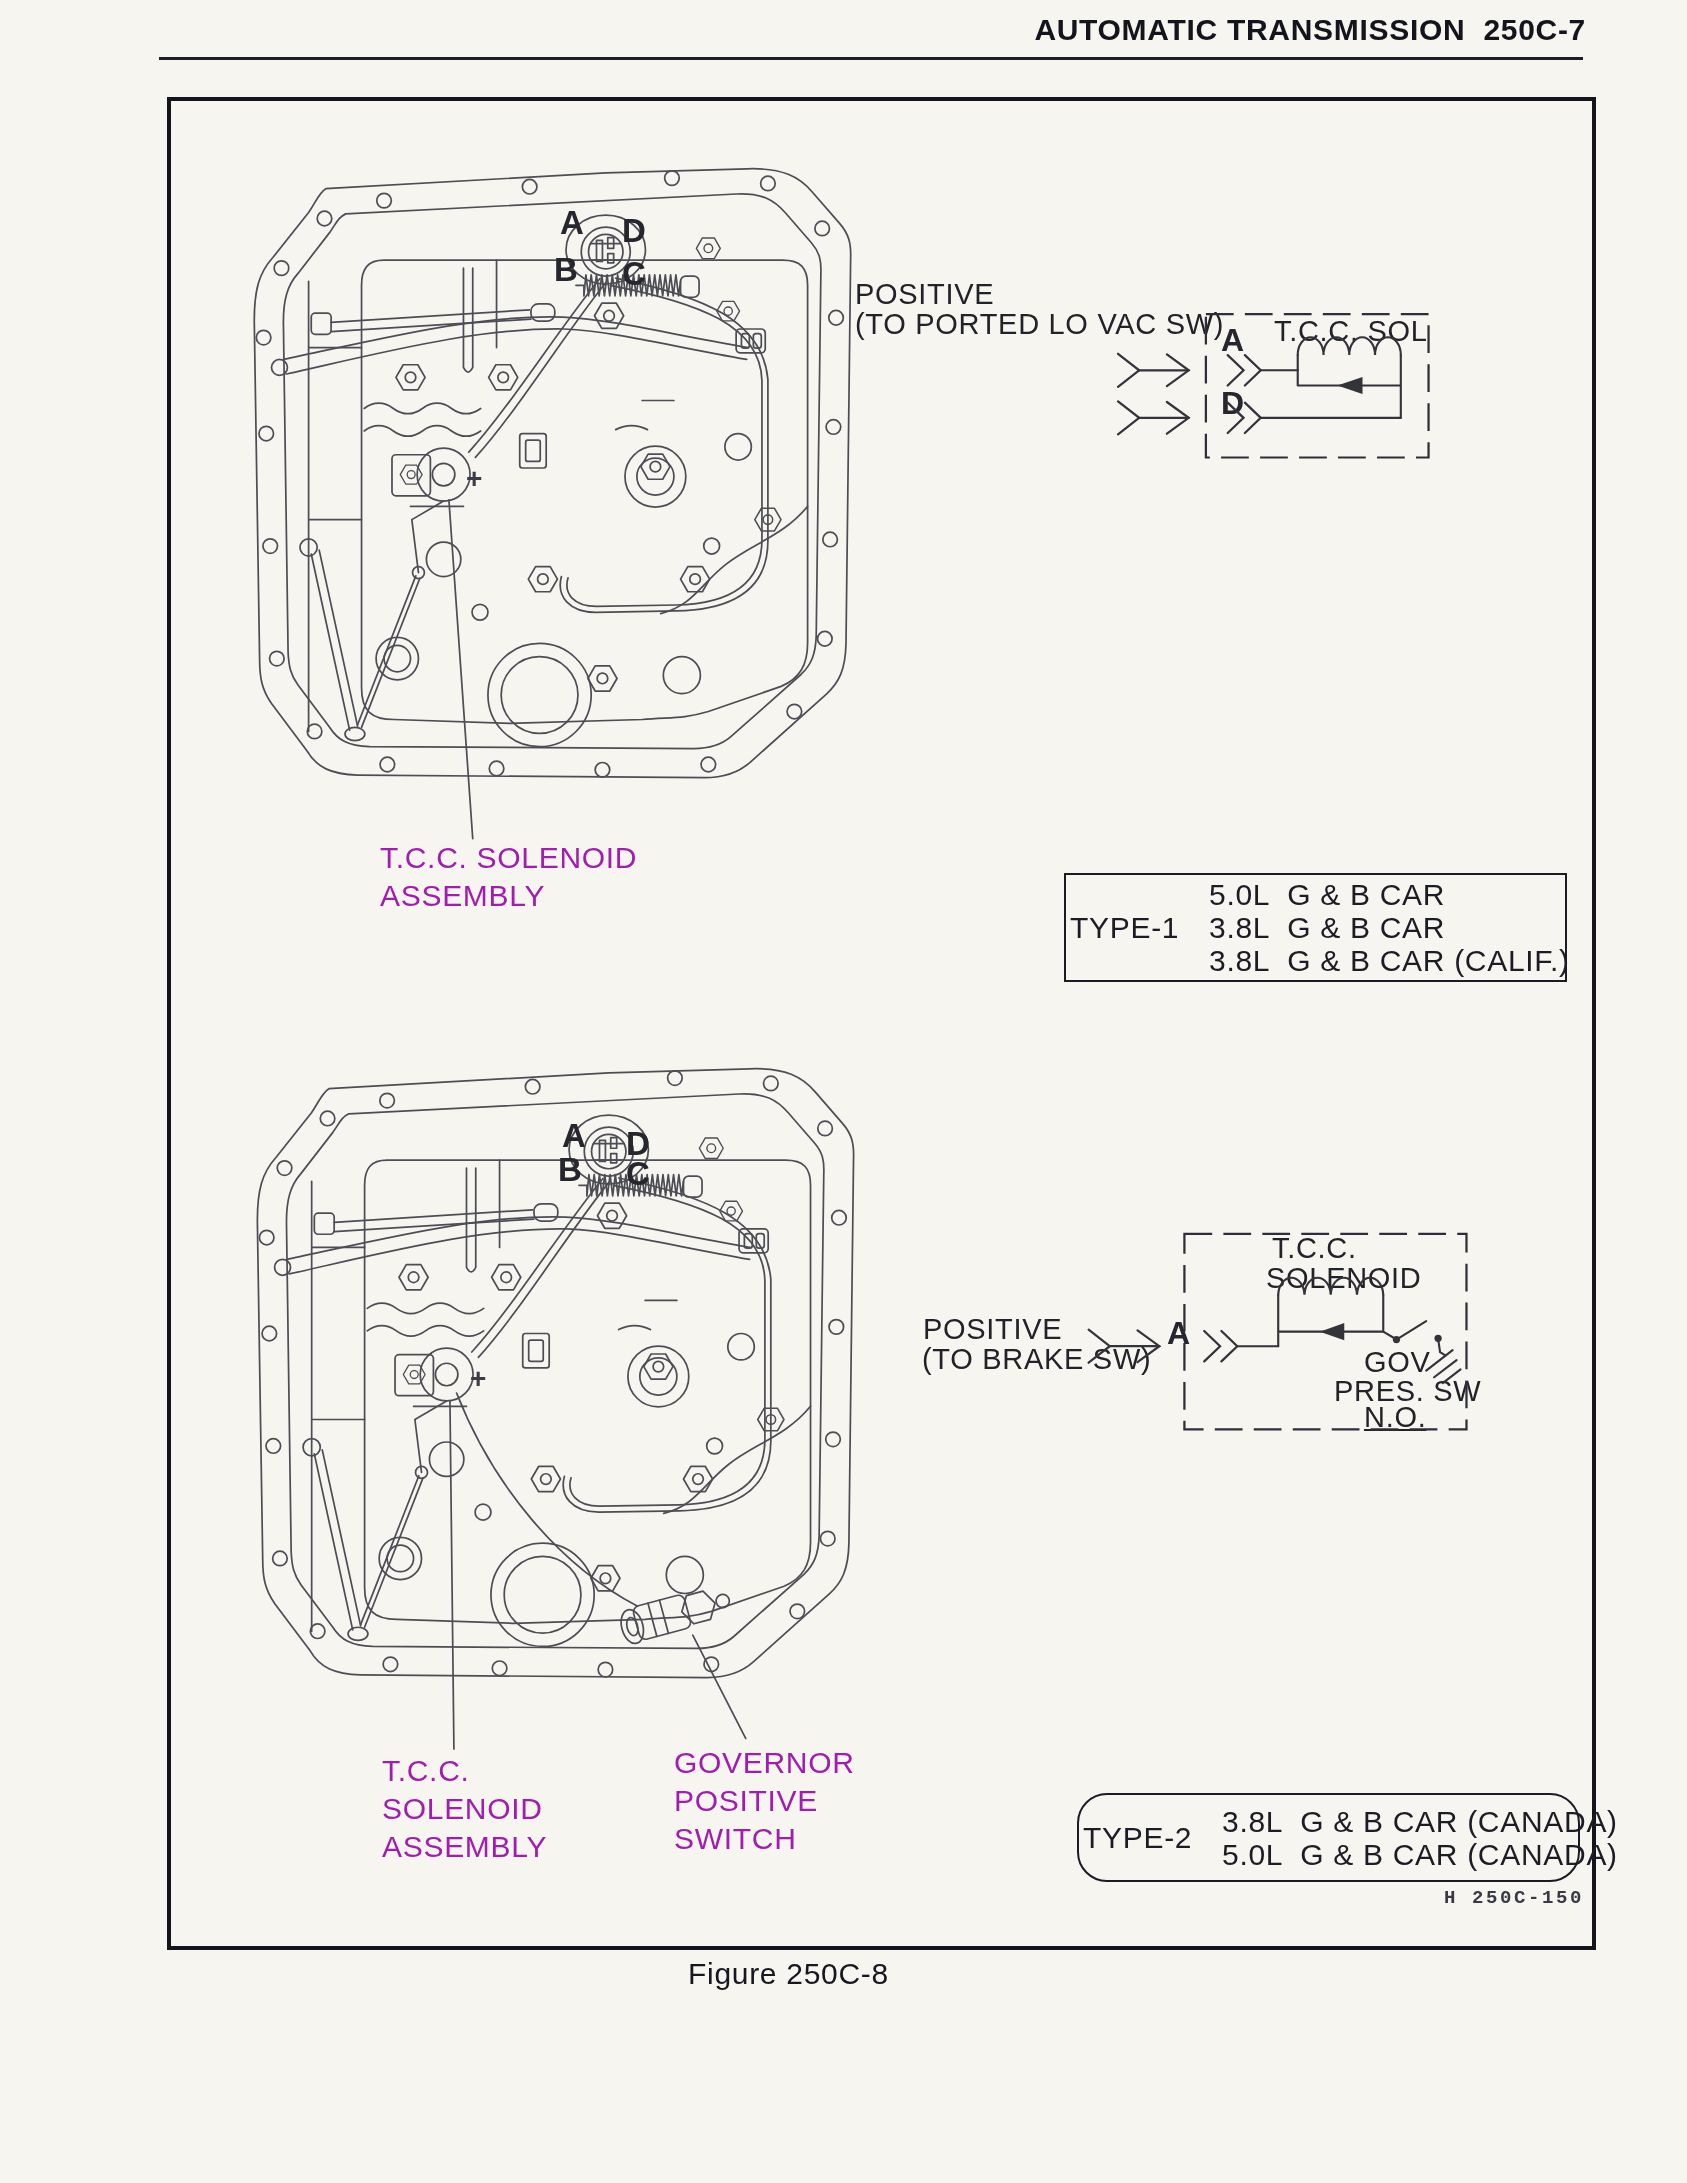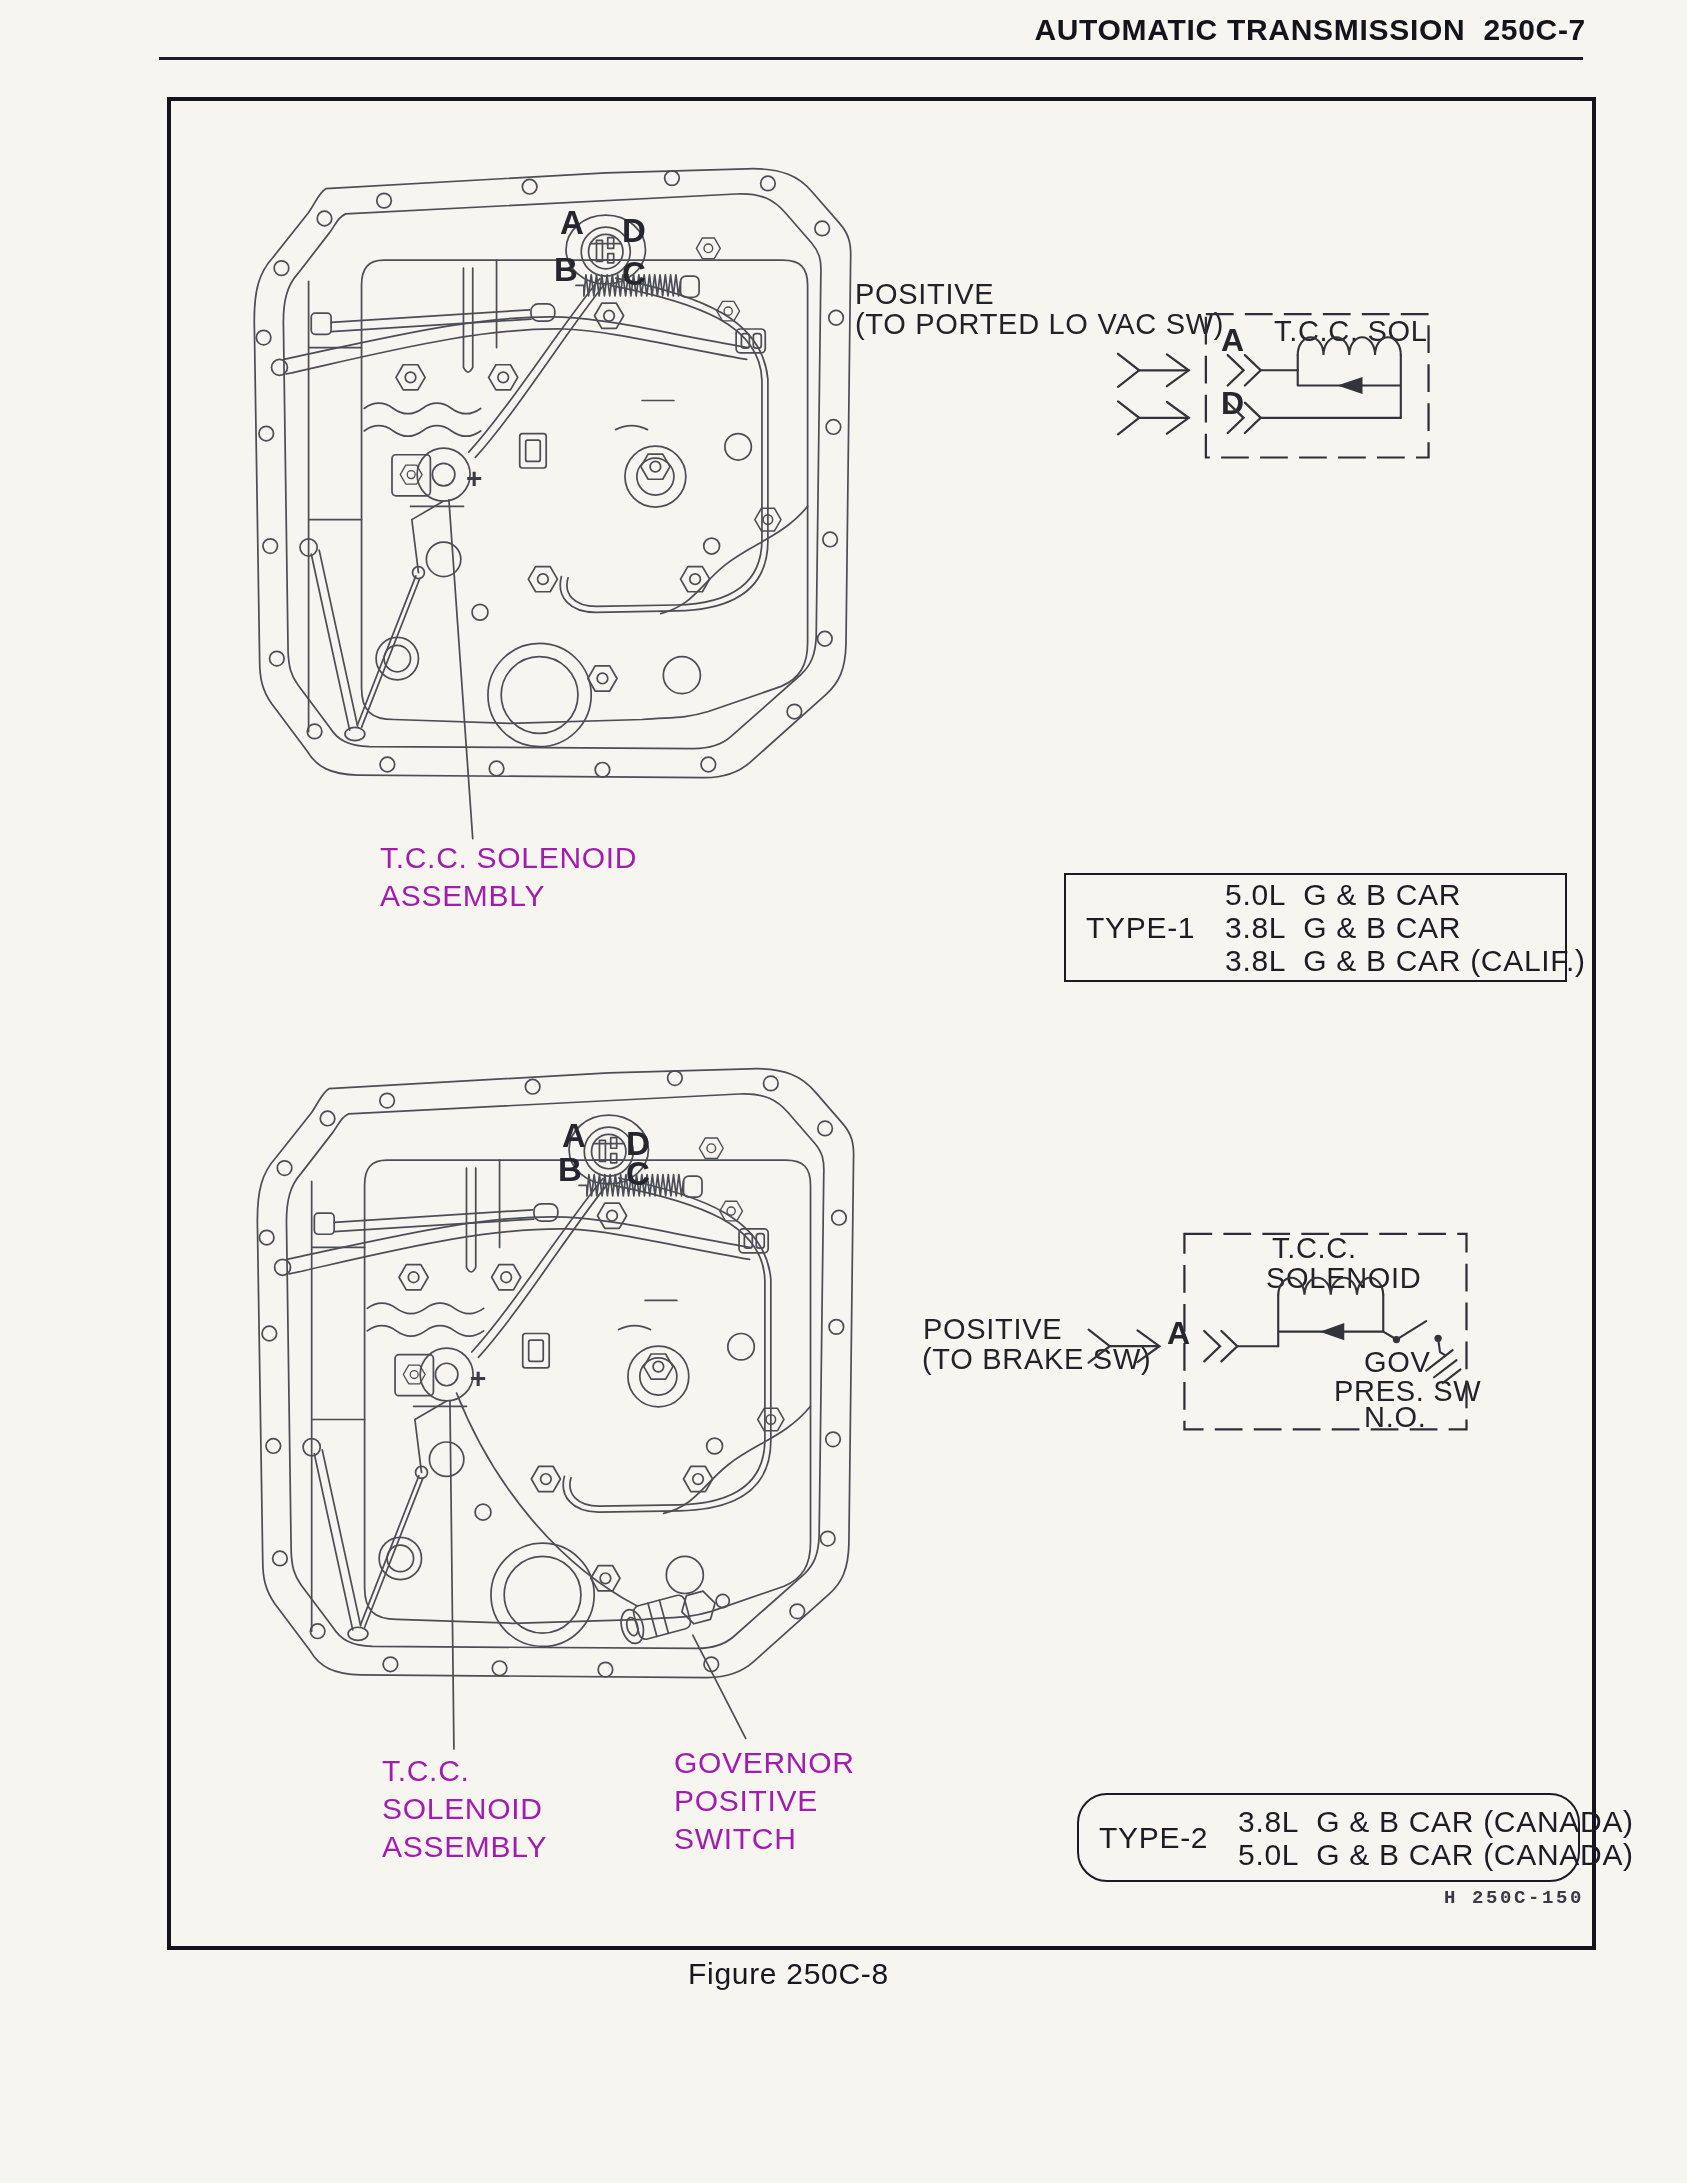--- a/index.html
+++ b/index.html
@@ -32,21 +32,21 @@
   .plus{font-size:28px;font-weight:bold;color:#3c3c46;}
   .sch-lbl{font-size:29px;letter-spacing:0.7px;color:#222229;white-space:pre;}
   .sch-pin{font-size:32px;font-weight:bold;color:#26262e;}
   
   .type-box{
     border:2.6px solid #1b1b24;
     display:flex;align-items:center;
     background:transparent;
   }
   .type-box .type-label{
-    font-size:30px;letter-spacing:0.7px;padding-left:20px;width:139px;flex:none;white-space:pre;
+    font-size:30px;letter-spacing:0.7px;padding-left:4px;width:139px;flex:none;white-space:pre;
   }
   .type-box .type-lines div{
     font-size:30px;letter-spacing:0.7px;line-height:33px;white-space:pre;
   }
   .stamp{
     font-family:Liberation Mono, monospace;
     font-size:19px;font-weight:bold;letter-spacing:2.6px;color:#3a3a46;
   }
   .figure-caption{
     left:688px;top:1957px;width:476px;text-align:left;
@@ -279,21 +279,21 @@
   <div class="lbl">SWITCH</div>
 </div>
 
 <div class="abs sch-lbl" style="left:923px;top:1313px;">POSITIVE</div>
 <div class="abs sch-lbl" style="left:922px;top:1343px;">(TO BRAKE SW)</div>
 <div class="abs sch-pin" style="left:1167px;top:1315px;">A</div>
 <div class="abs sch-lbl" style="left:1272px;top:1232px;">T.C.C.</div>
 <div class="abs sch-lbl" style="left:1266px;top:1262px;">SOLENOID</div>
 <div class="abs sch-lbl" style="left:1364px;top:1346px;">GOV</div>
 <div class="abs sch-lbl" style="left:1334px;top:1375px;">PRES. SW</div>
-<div class="abs sch-lbl" style="left:1364px;top:1401px;">N.O.</div>
+<div class="abs sch-lbl" style="left:1364px;top:1401px;text-decoration:underline;">N.O.</div>
 
 <svg class="abs" style="left:1085px;top:1224px;" width="397" height="218" viewBox="0 0 600 330">
   <g stroke="#2e2e38" stroke-width="3.4" fill="none">
     <rect x="150" y="15" width="427" height="296" stroke-dasharray="42 17"></rect>
   </g>
   <use href="#arr" transform="translate(112,185)"></use>
   <use href="#chev" transform="translate(180,185)"></use>
   <g stroke="#33333a" stroke-width="3.2" fill="none" stroke-linecap="round">
     <path d="M 230,185 H 292"></path>
     <path d="M 292,107 V 185 M 451,107 V 163 M 292,163 H 451"></path>

